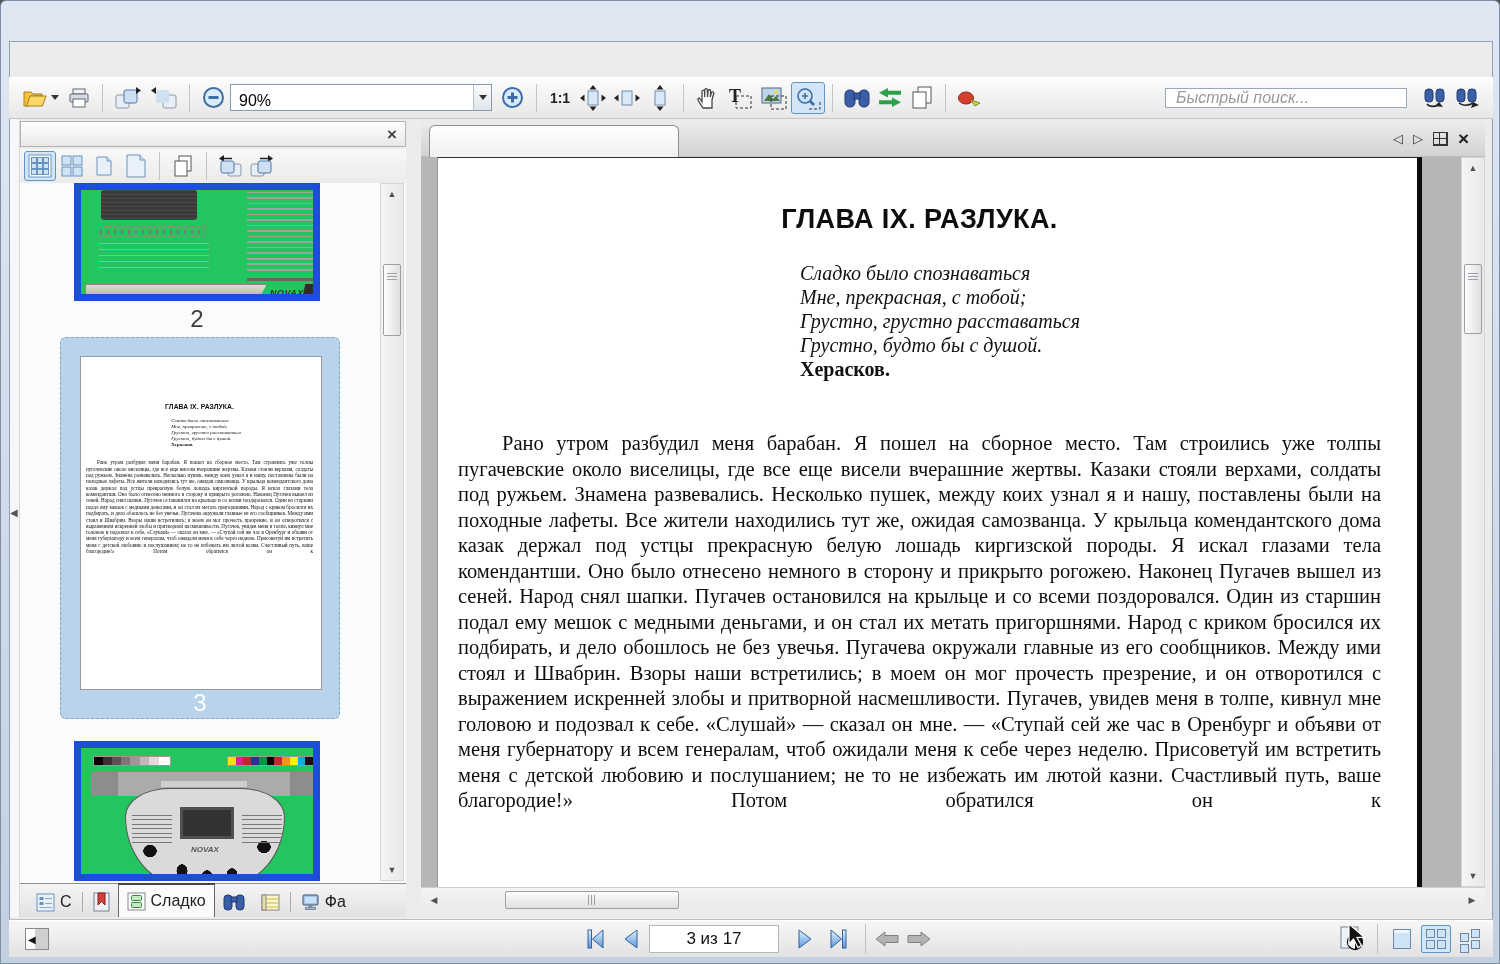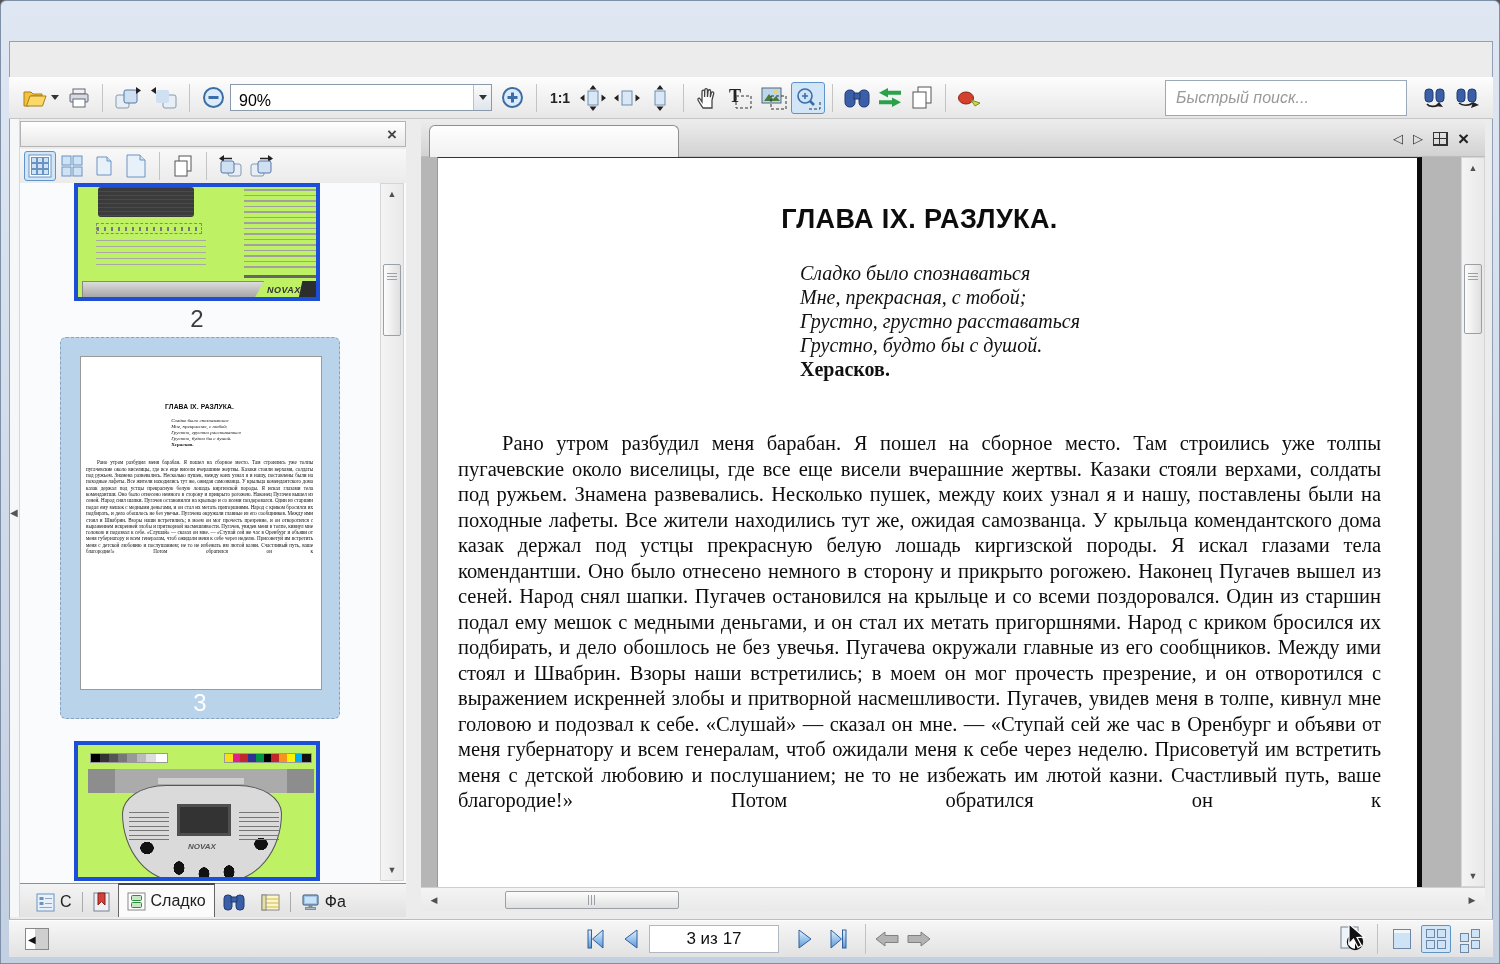--- a/index.html
+++ b/index.html
@@ -35,37 +35,37 @@
              display:flex; align-items:center; padding:0 10px; }
   .tbtn { height:32px; min-width:32px; display:flex; align-items:center; justify-content:center;
           border:1px solid transparent; border-radius:3px; padding:0 3px; }
   .tbtn.active { border-color:#5e94c8; background:#d2e6f8; }
   .vsep { width:1px; height:28px; background:#c4c4c4; margin:0 7px; }
   .caret { width:0; height:0; border-left:4px solid transparent; border-right:4px solid transparent; border-top:5px solid #333; margin-left:4px; }
   .combo { display:flex; align-items:flex-end; width:262px; height:27px; background:#fff; border:1px solid #8a9aac; }
   .combo input { flex:1; border:0; outline:0; font-size:16px; padding:0 8px; font-family:"Liberation Sans",sans-serif; }
   .combo .dd { width:18px; height:25px; display:flex; align-items:center; justify-content:center; background:linear-gradient(#fbfbfb,#dfe5ec); border-left:1px solid #b8c2cf; }
   .lbl-11 { font-size:14px; font-weight:bold; color:#222; }
-  .search { width:242px; height:36px; border:1px solid #9aa8ba; background:#fff; padding:0 10px; font-size:16px; font-family:"Liberation Sans",sans-serif; }
+  .search { width:242px; height:20px; border:1px solid #9aa8ba; background:#fff; padding:0 10px; font-size:16px; font-family:"Liberation Sans",sans-serif; }
   .search::placeholder { font-style:italic; color:#9a9a9a; }
   .spacer { flex:1; }
 
   
   .gutter { position:absolute; left:9px; top:118px; width:10px; height:798px; background:#f5f7f9; border-right:1px solid #d8d8d8; }
   .collapse-arrow { position:absolute; left:0; top:388px; font-size:10px; color:#555; }
   .panel-header { position:absolute; left:19px; top:120px; width:386px; height:26px;
                   background:linear-gradient(#ffffff,#e8e8e8); border:1px solid #b3b3b3; display:flex; align-items:center; justify-content:flex-end; }
   .panel-close { font-size:17px; font-weight:bold; color:#444; padding:0 8px; line-height:1; }
   .panel-toolbar { position:absolute; left:19px; top:148px; width:386px; height:34px; display:flex; align-items:center; padding-left:4px;
                    background:linear-gradient(#f8f8f8,#ebebeb); }
   .ptbtn { width:32px; height:30px; display:flex; align-items:center; justify-content:center; border:1px solid transparent; border-radius:3px; }
   .ptbtn.active { border-color:#5e94c8; background:#d2e6f8; }
 
   .thumbs { position:absolute; left:19px; top:182px; width:386px; height:700px; background:#fafbfc; overflow:hidden; }
-  .thumb-page { position:absolute; background:#bef264; border:4px solid #1d4ed8; }
+  .thumb-page { position:absolute; background:#22c55e; border:7px solid #1d4ed8; }
   .t2 { left:54px; top:0; width:246px; height:118px; overflow:hidden; }
   .t2-dark { position:absolute; left:20px; top:0; width:96px; height:30px; background:#3b3b3b; border-radius:3px;
              background-image:repeating-linear-gradient(#4a4a4a 0 1px, transparent 1px 4px); }
   .t2-dash { position:absolute; left:18px; top:36px; width:106px; height:11px; border:1px dashed #888;
              background:repeating-linear-gradient(90deg,#777 0 2px, transparent 2px 7px); background-size:100% 4px; background-position:center; background-repeat:no-repeat; }
   .t2-lines-l { position:absolute; left:18px; top:53px; width:110px; height:28px;
                 background:repeating-linear-gradient(#a8a8a8 0 1.5px, transparent 1.5px 6px); }
   .t2-lines-r { position:absolute; left:166px; top:2px; width:128px; height:82px;
                 background:repeating-linear-gradient(#a0a0a0 0 1.5px, transparent 1.5px 5.5px); }
   .t2-bold { position:absolute; left:166px; top:88px; width:120px; height:3px; background:#666; }

